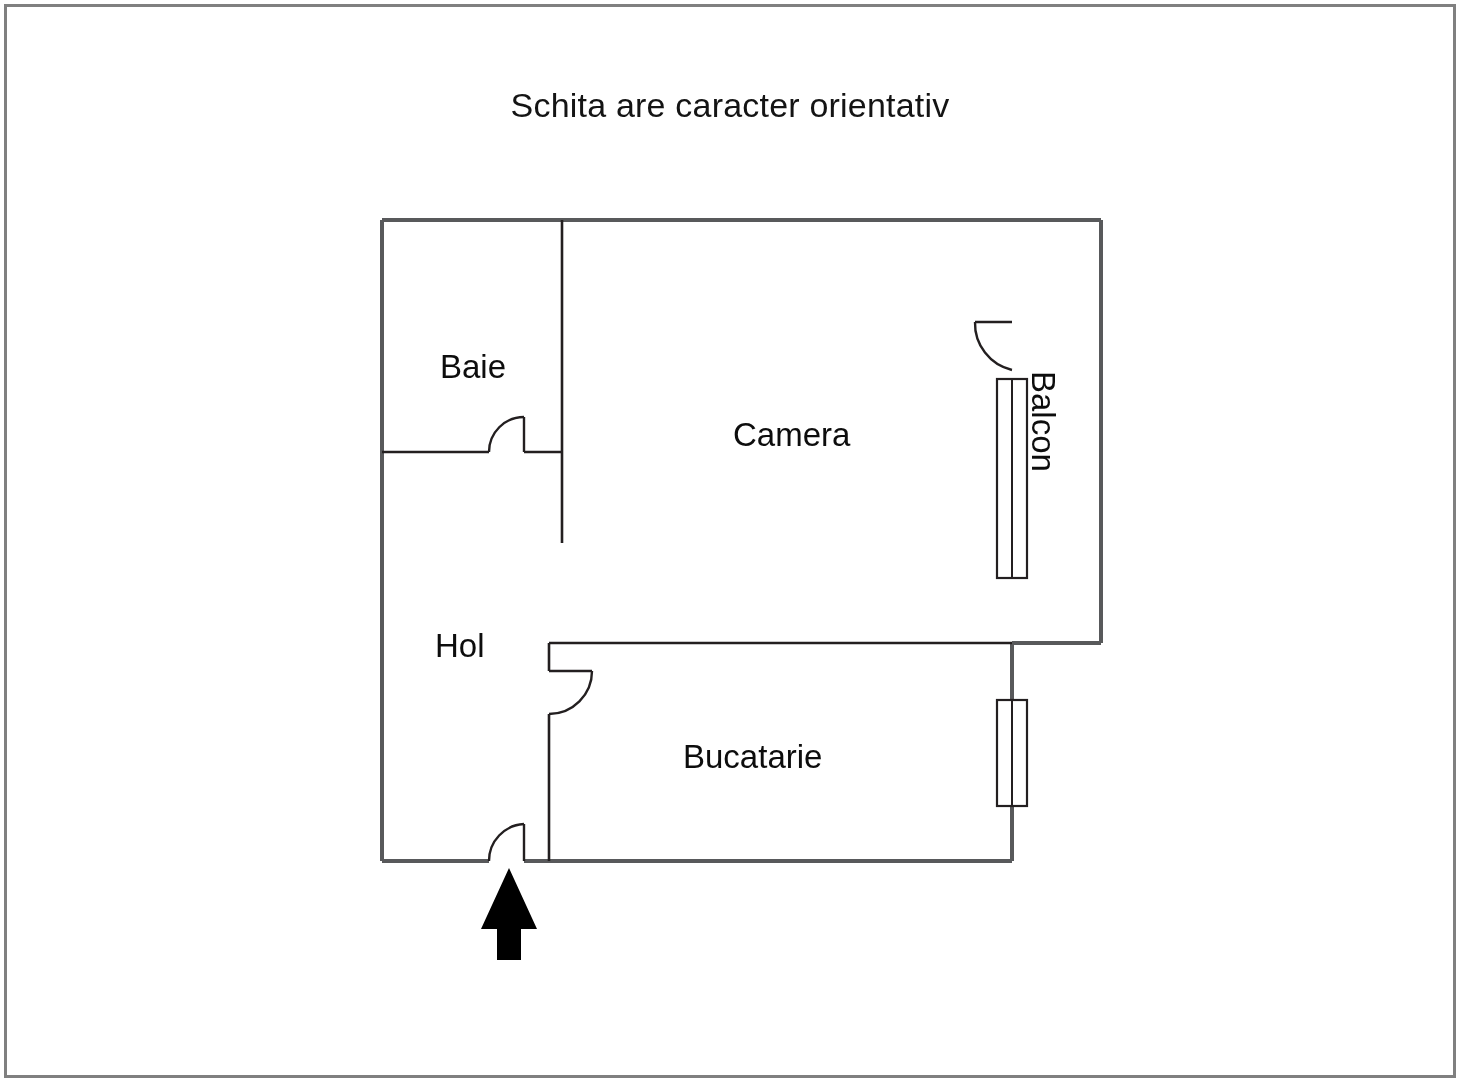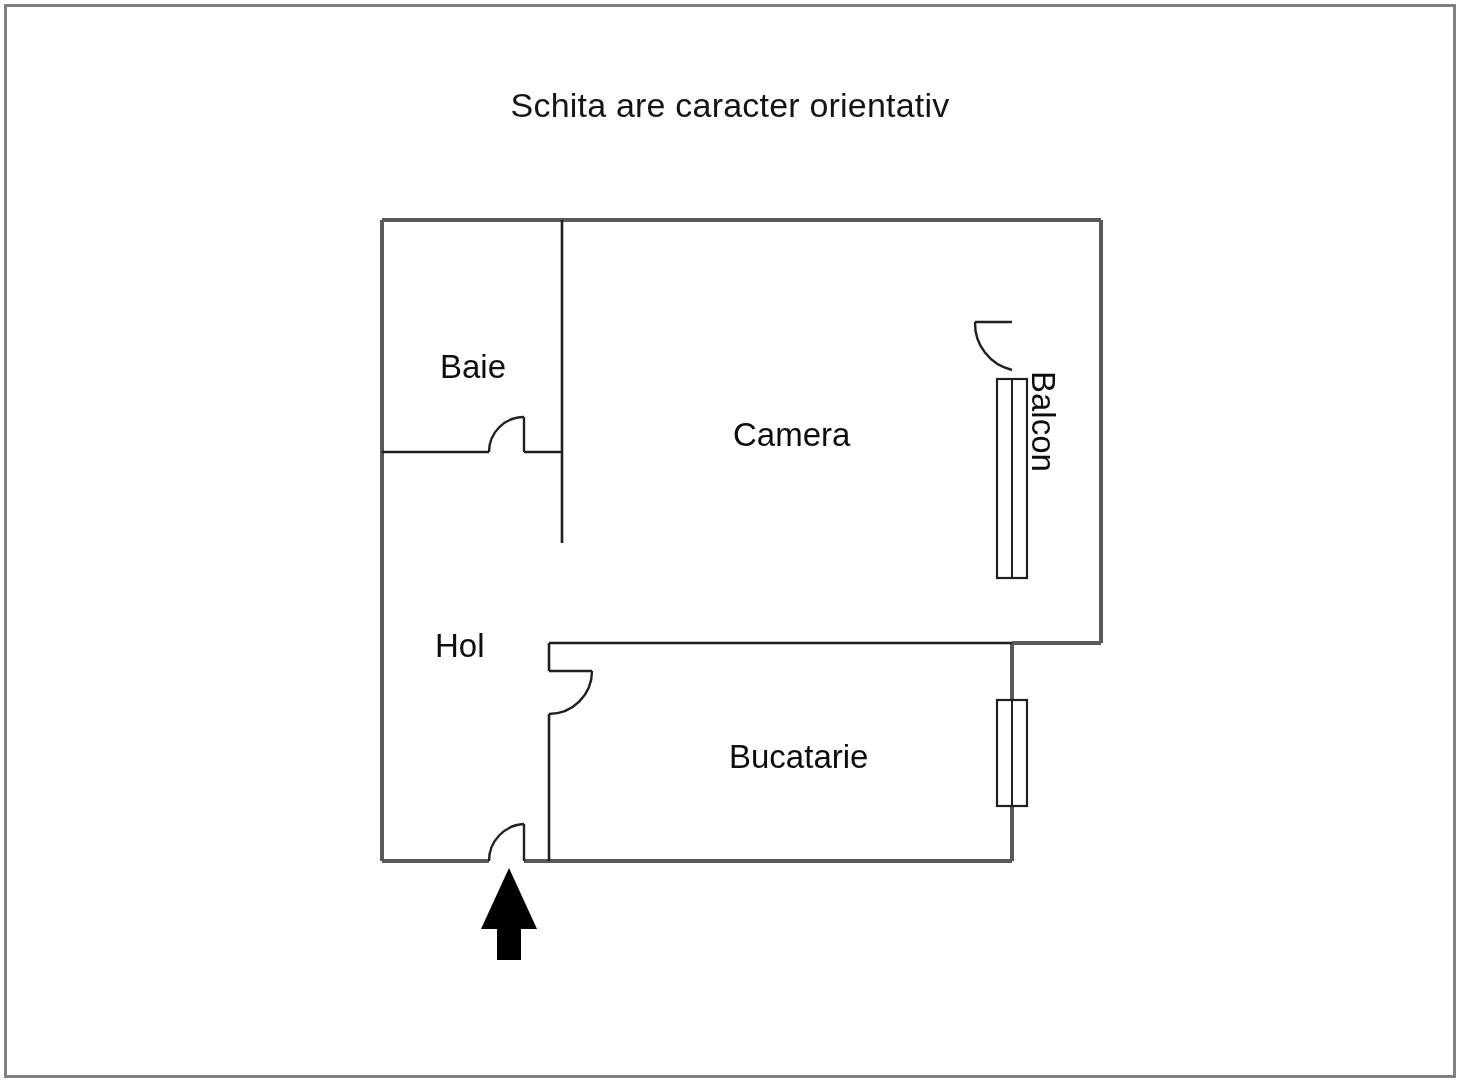--- a/index.html
+++ b/index.html
@@ -137,15 +137,15 @@
   </svg>
 
   <div class="room-label" style="left:440px; top:316px;margin-top:32px;">Baie</div>
 
   <div class="room-label" style="left:733px; top:416px;">Camera</div>
 
   <div class="room-label vertical" style="left:1062px; top:371px;">Balcon</div>
 
   <div class="room-label" style="left:435px; top:627px;">Hol</div>
 
-  <div class="room-label" style="left:729px; top:738px;">Bucatarie</div>
+  <div class="room-label" style="left:683px; top:738px;">Bucatarie</div>
 
 </div>
 
 </body></html>

